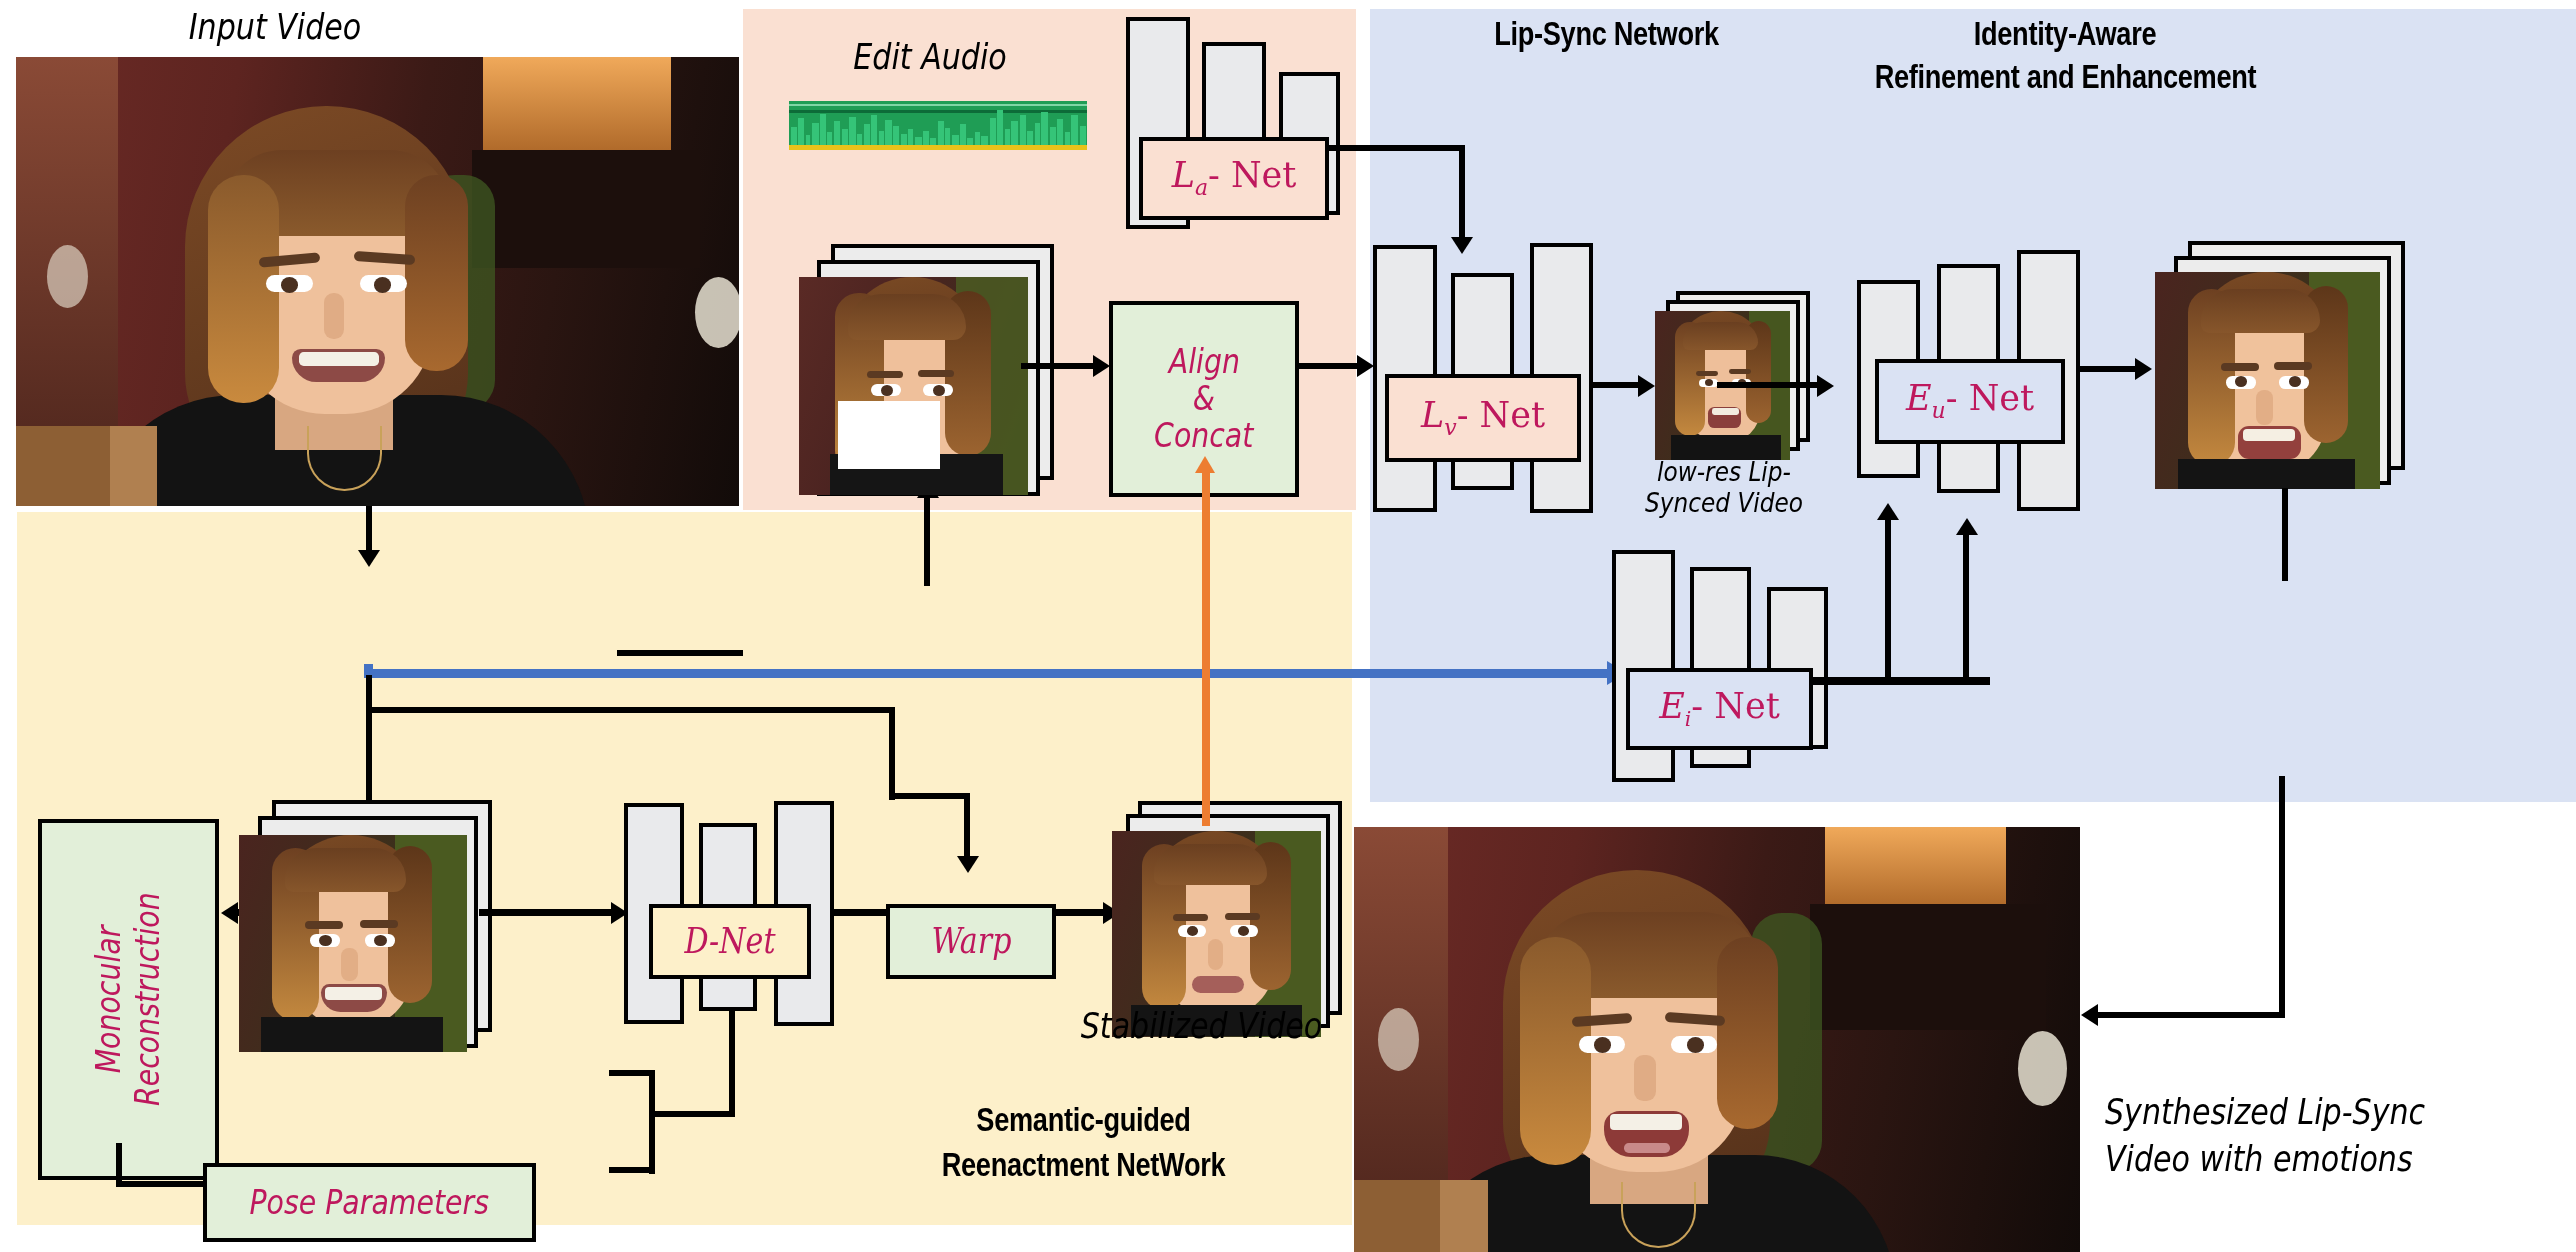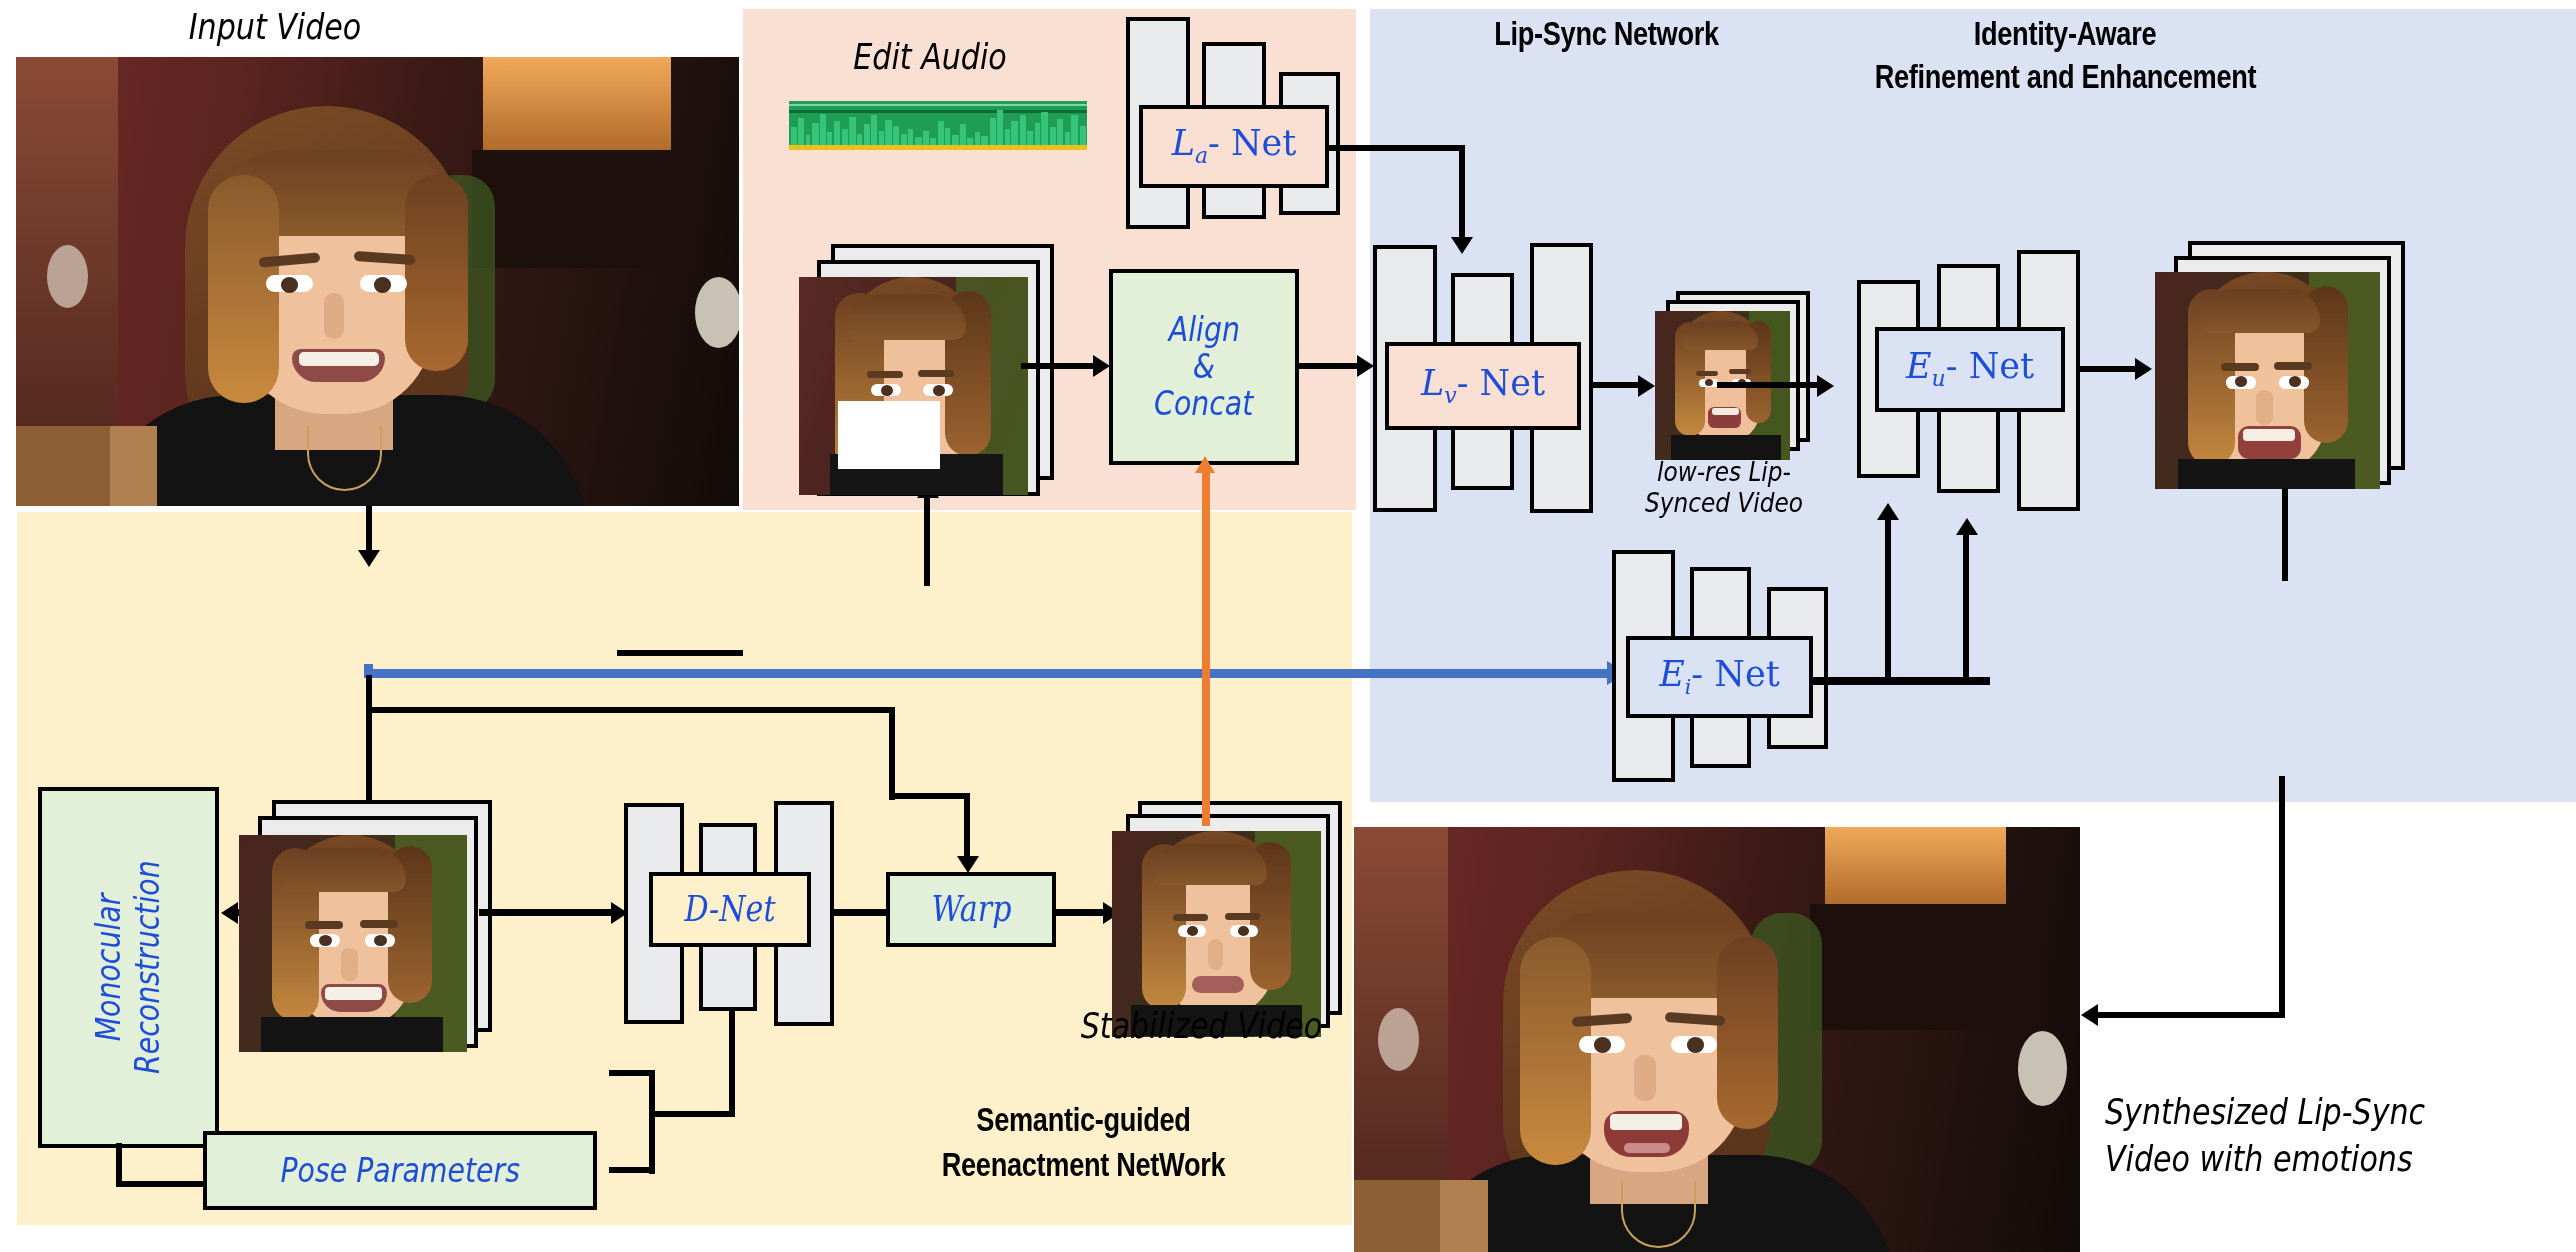--- a/index.html
+++ b/index.html
@@ -15,21 +15,21 @@
   .panel-title{
     position:absolute;font-family:"Liberation Sans", sans-serif;
     font-weight:bold;color:#000;text-align:center;
     letter-spacing:-0.4px;transform:scaleX(0.80);
   }
 
   
   .box{
     position:absolute;border:4.7px solid #000;box-sizing:border-box;
     display:flex;flex-direction:column;align-items:center;justify-content:center;
-    font-family:"DejaVu Sans", sans-serif;color:#1d4ed8;text-align:center;line-height:1.08;
+    font-family:"DejaVu Sans", sans-serif;color:#be185d;text-align:center;line-height:1.08;margin-top:32px;
   }
   .fill-green{background:#e2efd9;}
   .fill-pink{background:#fae0d2;}
   .fill-blue{background:#dae2f3;}
   .fill-lav{background:#d6dbea;}
   .fill-yellow{background:#fdf0ca;}
 
   .it{font-style:italic;transform:scaleX(0.86);white-space:nowrap;}
   .bd{font-weight:bold;font-family:"Liberation Sans", sans-serif;transform:scaleX(0.82);white-space:nowrap;}
 
@@ -421,21 +421,21 @@
         <div class="f-el" style="left:86px;top:152px;width:57px;height:12.6px;background:#f4f0e6;border-radius:3.9px;"></div>
         <div class="f-el" style="left:22px;top:182px;width:182px;height:35px;background:#141414;"></div>
       </div>
     </div>
   </div>
 
   <div class="ln" style="left:479px;top:909px;width:141px;height:7px;"></div>
   <div class="ah ah-r" style="left:611px;top:902px;"></div>
 
 
-  <div class="box fill-green" style="left:203px;top:1131px;width:394px;height:79px;">
+  <div class="box fill-green" style="left:203px;top:1131px;width:333px;height:79px;">
     <div class="it" style="font-size:33px;">Pose Parameters</div>
   </div>
 
   <div class="ln" style="left:609px;top:1070px;width:46px;height:6.3px;"></div>
   <div class="ln" style="left:609px;top:1167px;width:46px;height:6.3px;"></div>
   <div class="ln" style="left:649px;top:1070px;width:6.3px;height:104px;"></div>
   <div class="ln" style="left:649px;top:1111px;width:86px;height:6.3px;"></div>
   <div class="ln" style="left:729px;top:986px;width:6.3px;height:129px;"></div>
   <div class="ah ah-u" style="left:721px;top:974px;"></div>
 

